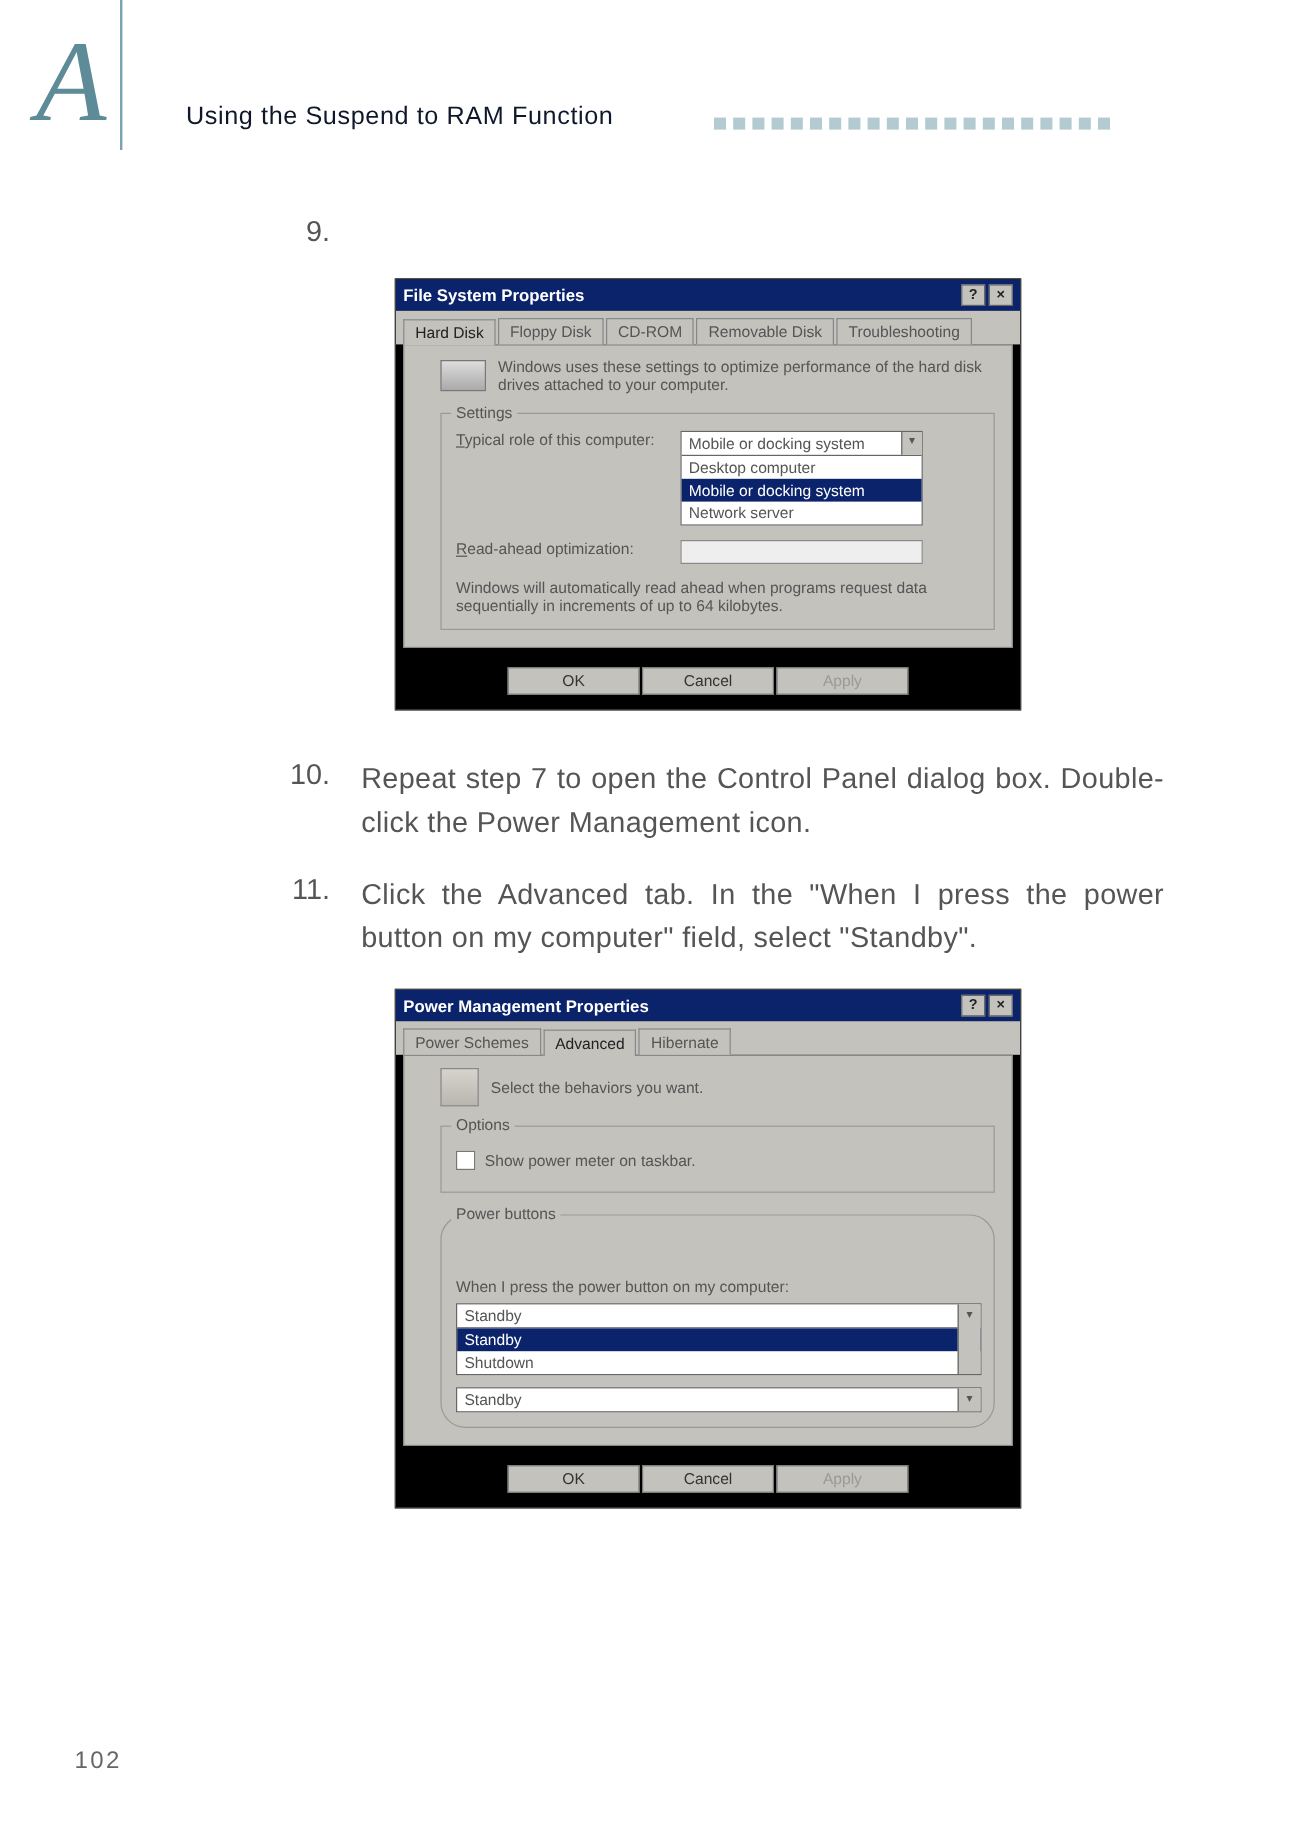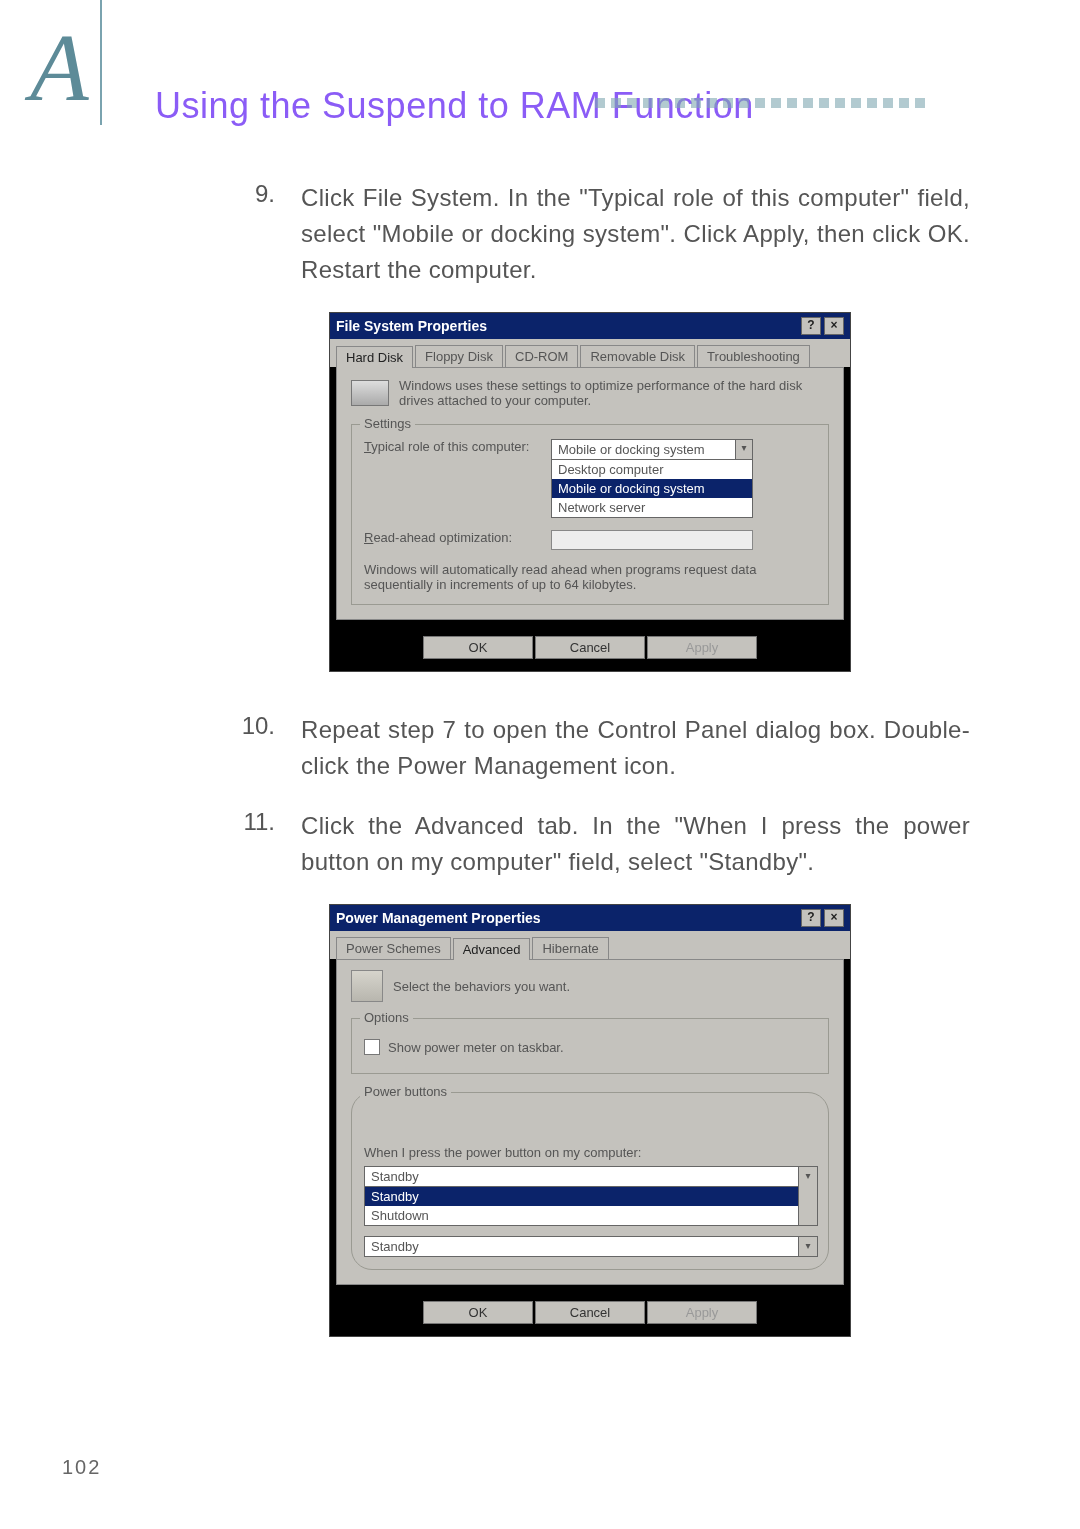--- a/index.html
+++ b/index.html
@@ -31,23 +31,23 @@
     font-family: Georgia, "Times New Roman", serif;
     font-size: 96px;
     font-style: italic;
     color: #5d8b98;
     line-height: 1;
   }
   .section-title {
     position: absolute;
     left: 155px;
     top: 85px;
-    font-size: 36px;
+    font-size: 21px;
     letter-spacing: 0.5px;
-    color: #8b5cf6;
+    color: #0f172a;
   }
   .dotrow {
     position: absolute;
     top: 98px;
     left: 595px;
     display: flex;
     gap: 6px;
   }
   .dot {
     width: 10px;
@@ -129,21 +129,21 @@
   .tab.active {
     background: #c4c2bd;
     color: #222;
     position: relative;
     top: 1px;
   }
   .panel {
     margin: 0 6px 6px 6px;
     border: 1px solid #888;
     background: #c4c2bd;
-    padding: 10px 14px 14px 14px;
+    padding: 10px 14px 14px 30px;
     font-size: 13px;
     color: #555;
   }
   .panel .intro {
     display: flex;
     gap: 10px;
     align-items: flex-start;
     margin-bottom: 10px;
   }
   .disk-icon {
@@ -326,21 +326,20 @@
       <div class="dot"></div>
       <div class="dot"></div>
       <div class="dot"></div>
     <div class="dot"></div>
   </div>
 
   <div class="body" style="margin-left:105px; margin-right:5px;">
 
     <div class="step">
       <div class="num">9.</div>
-      <div class="txt">Click File System. In the "Typical role of this computer" field, select "Mobile or docking system". Click Apply, then click OK. Restart the computer.</div>
     </div>
 
     <div class="figure">
       <div class="titlebar">
         <span>File System Properties</span>
         <div class="btns">
           <div class="tb-btn">?</div>
           <div class="tb-btn">×</div>
         </div>
       </div>

